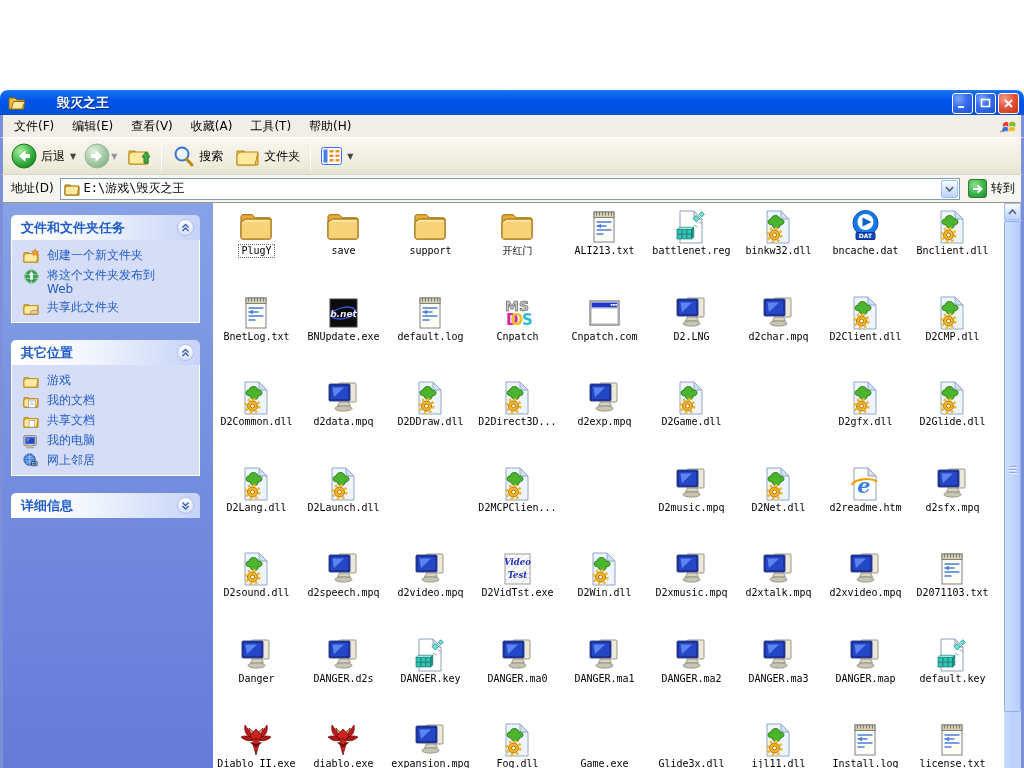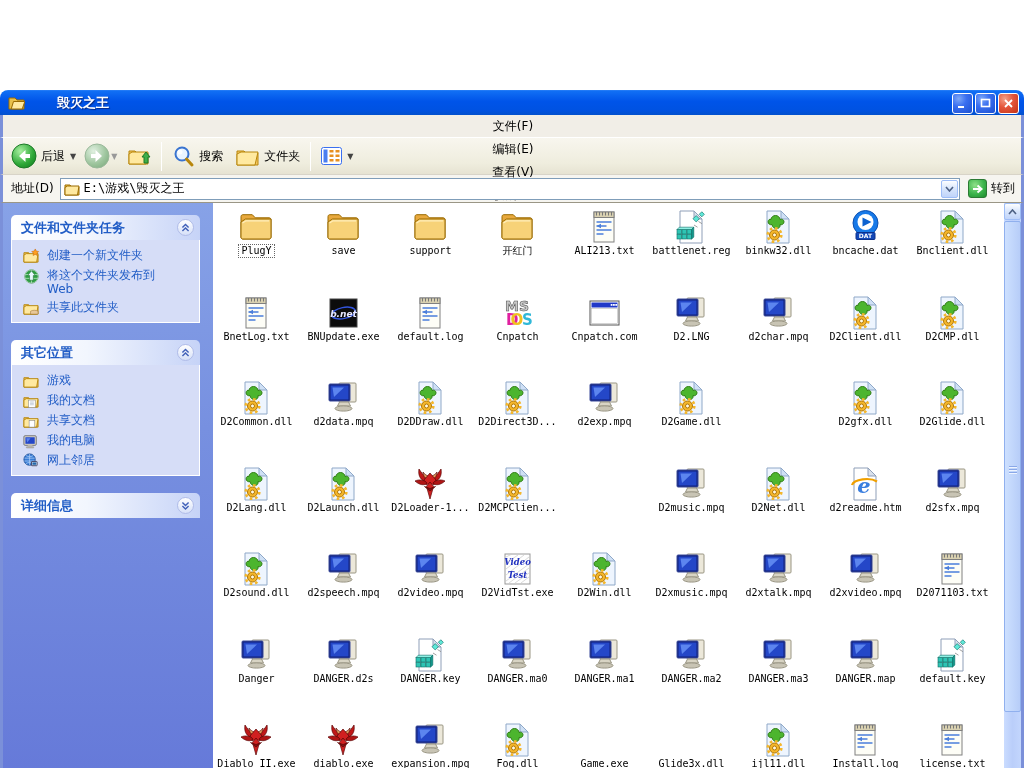--- a/index.html
+++ b/index.html
@@ -10,21 +10,21 @@
   background:linear-gradient(180deg,#2a80f6 0%,#106ef4 6%,#0054e9 45%,#0052e2 80%,#0351cd 100%);
   display:flex; align-items:center; padding:0 5px;gap:28px; }
 .title-icon { width:17px; height:15px; margin:0 4px 0 3px; }
 .title-text { color:#fff; font-weight:bold; font-size:13px; text-shadow:1px 1px 1px #0a2a80; }
 .title-btns { position:absolute; right:5px; top:3px; display:flex; gap:2px; }
 .tbtn { width:21px; height:21px; border-radius:3px; border:1px solid #fff;
   display:flex; align-items:center; justify-content:center; }
 .tbtn.min,.tbtn.max { background:radial-gradient(circle at 30% 25%,#7da8f8 0%,#3a6ff0 40%,#1c4fd0 100%); }
 .tbtn.close { background:radial-gradient(circle at 30% 25%,#f5a088 0%,#e4553a 45%,#c33217 100%); }
 .frame { border-left:3px solid #7b90d9; border-right:3px solid #7b90d9; background:#f1eee7; }
-.menubar { height:22px; display:flex; align-items:center; font-size:12px; color:#000; padding-left:2px;flex-direction:column; }
+.menubar { height:22px; display:flex; align-items:center; font-size:12px; color:#000; padding-left:2px; }
 .menu-item { padding:3px 9px; }
 .menu-flag { margin-left:auto; margin-right:4px; width:18px; height:17px; }
 .toolbar { height:37px; background:linear-gradient(180deg,#f8f6ee 0%,#efedde 70%,#e6e3d2 100%);
   border-top:1px solid #fff; display:flex; align-items:center; font-size:12px; }
 .tb-sep { width:1px; height:29px; background:#c9c5b2; border-right:1px solid #fff; margin:0 4px; }
 .tb-group { display:flex; align-items:center; }
 .back-btn { display:flex; align-items:center; gap:4px; padding:0 4px 0 8px; }
 .back-label { font-size:12px; }
 .drop-chev { font-size:8px; color:#444; margin-left:1px; }
 .tb-btn { display:flex; align-items:center; gap:4px; padding:0 6px; }
@@ -673,38 +673,20 @@
               <path d="M6 1 h14 l8 8 v24 h-22 z" fill="#eef5fe" stroke="#8fa8c8"></path>
               <path d="M20 1 l8 8 h-8 z" fill="#cfe0f5" stroke="#8fa8c8"></path>
               <path d="M10 9.5 c0-2.2 2.2-4 4.5-4 s4.5 1.8 4.5 4 c1.7-0.9 4 0 4 2.3 s-2.3 3.4-4 2.8 c0.6 2.3-1.1 4-3.4 4 s-4.5-1.7-4.5-4 c-2.3 0.6-4-0.9-4-2.8 s1.7-3.2 2.9-2.3 z" fill="#4cb52e" stroke="#2e7d12"></path>
               <circle cx="13.5" cy="25" r="5" fill="#f4b62a" stroke="#b07708"></circle>
               <circle cx="13.5" cy="25" r="6.8" fill="none" stroke="#f4b62a" stroke-width="2.6" stroke-dasharray="2.6 2.8"></circle>
               <circle cx="13.5" cy="25" r="2" fill="#fff8e0" stroke="#b07708"></circle>
             </svg>
           </div>
           <div class="cell-label">D2Launch.dll</div>
         </div>
-        <div class="cell" style="left: 174px; top: 263.5px;">
-          <div class="icon-box">
-            <svg width="35" height="34" viewBox="0 0 35 34">
-              <g stroke="#5a0505" stroke-width="0.7">
-                <path d="M6 2 C5 8 7 12 11 14 L13 10 C10 8 8 5 6 2 Z" fill="#c01818"></path>
-                <path d="M28 2 C29 8 27 12 23 14 L21 10 C24 8 26 5 28 2 Z" fill="#c01818"></path>
-                <path d="M10 5 C10 9 12 11 14 12 L15 9 C13 8 11 7 10 5 Z" fill="#e0a060"></path>
-                <path d="M24 5 C24 9 22 11 20 12 L19 9 C21 8 23 7 24 5 Z" fill="#e0a060"></path>
-                <path d="M17 6 L23 13 L21 18 L17 16 L13 18 L11 13 Z" fill="#d02020"></path>
-                <path d="M2 14 C6 12 12 13 14 16 C12 19 6 18 2 14 Z" fill="#b01414"></path>
-                <path d="M32 14 C28 12 22 13 20 16 C22 19 28 18 32 14 Z" fill="#b01414"></path>
-                <path d="M17 15 L20.5 19.5 L17 32 L13.5 19.5 Z" fill="#d02020"></path>
-                <path d="M11.5 19.5 L17 24 L22.5 19.5 L17 21.5 Z" fill="#801010"></path>
-              </g>
-            </svg>
-          </div>
-          <div class="cell-label">D2Loader-1...</div>
-        </div>
         <div class="cell" style="left: 261px; top: 263.5px;">
           <div class="icon-box">
             <svg width="35" height="34" viewBox="0 0 35 34">
               <path d="M6 1 h14 l8 8 v24 h-22 z" fill="#eef5fe" stroke="#8fa8c8"></path>
               <path d="M20 1 l8 8 h-8 z" fill="#cfe0f5" stroke="#8fa8c8"></path>
               <path d="M10 9.5 c0-2.2 2.2-4 4.5-4 s4.5 1.8 4.5 4 c1.7-0.9 4 0 4 2.3 s-2.3 3.4-4 2.8 c0.6 2.3-1.1 4-3.4 4 s-4.5-1.7-4.5-4 c-2.3 0.6-4-0.9-4-2.8 s1.7-3.2 2.9-2.3 z" fill="#4cb52e" stroke="#2e7d12"></path>
               <circle cx="13.5" cy="25" r="5" fill="#f4b62a" stroke="#b07708"></circle>
               <circle cx="13.5" cy="25" r="6.8" fill="none" stroke="#f4b62a" stroke-width="2.6" stroke-dasharray="2.6 2.8"></circle>
               <circle cx="13.5" cy="25" r="2" fill="#fff8e0" stroke="#b07708"></circle>
             </svg>

